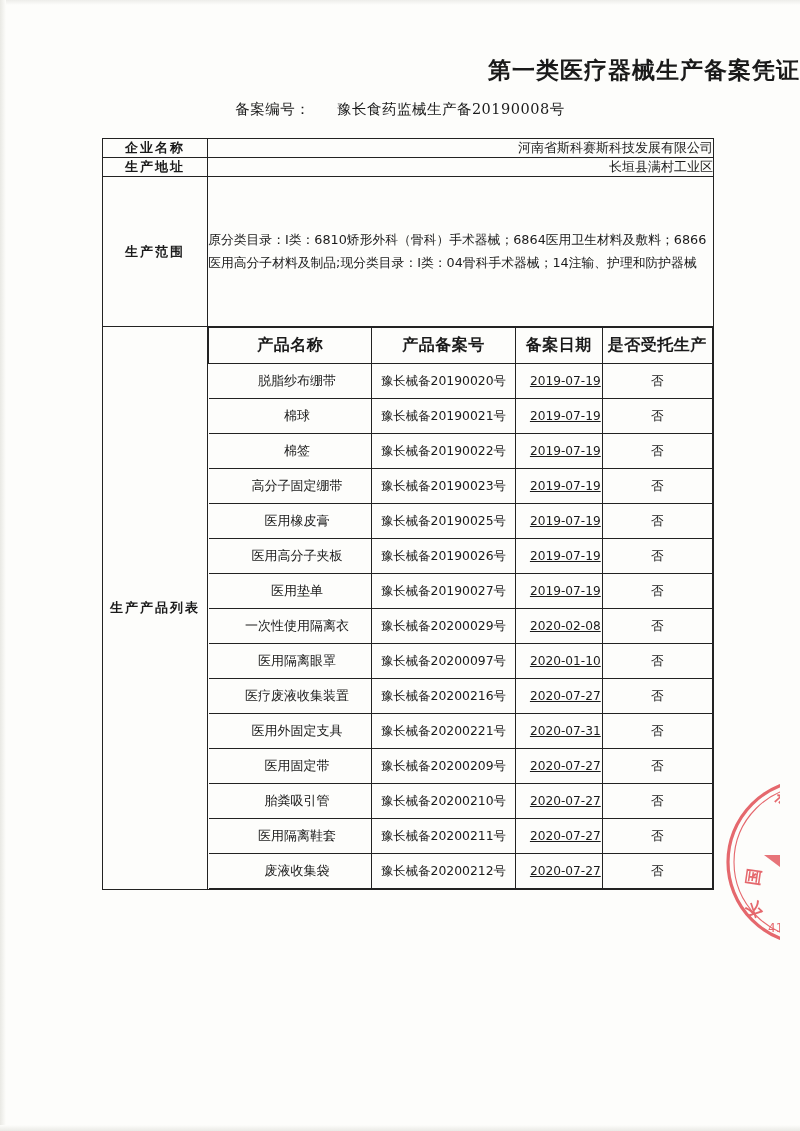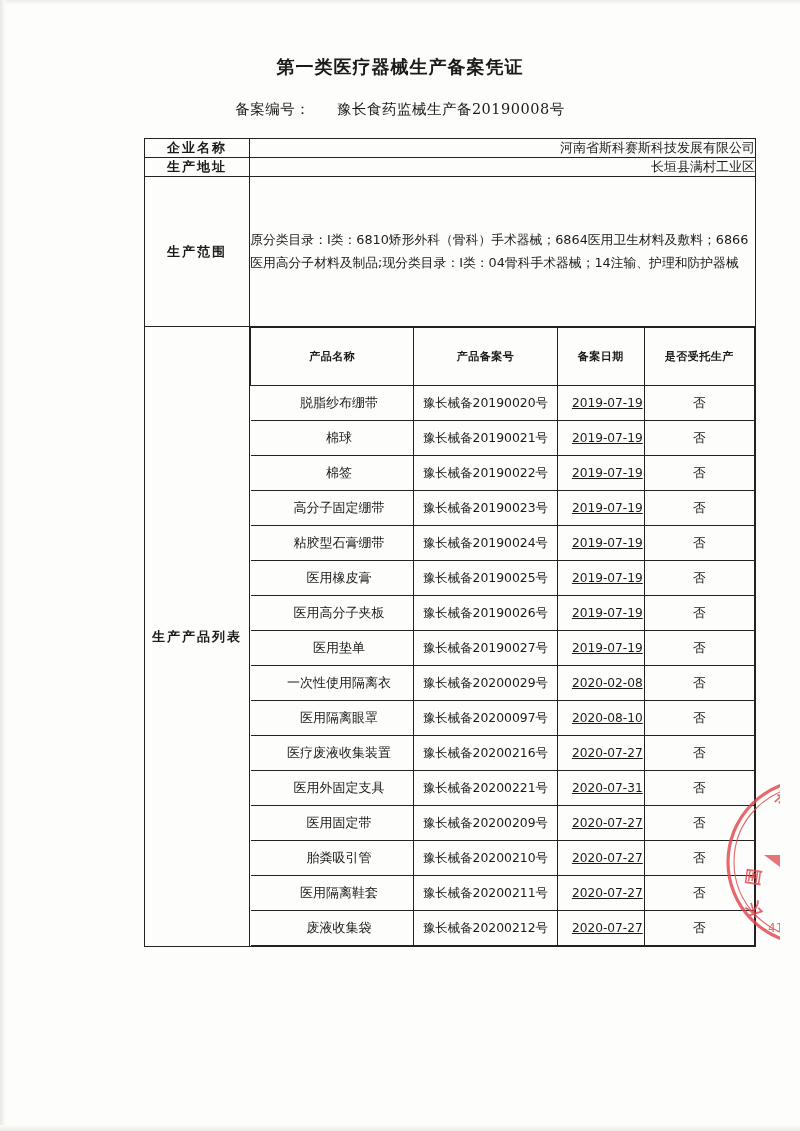--- a/index.html
+++ b/index.html
@@ -39,22 +39,22 @@
     position: absolute;
     left: 0; bottom: 0;
     width: 800px; height: 6px;
     background: linear-gradient(to top, #eaeae6, #fdfdfb);
   }
 
   .doc-title {
     position: absolute;
     left: 0; top: 55px;
     width: 800px;
-    text-align: center;
-    font-size: 18px;
+    text-align: right;
+    font-size: 23px;
     font-weight: bold;
     letter-spacing: 1px;
     font-family: "DejaVu Serif", "Liberation Serif", serif;
   }
   .record-no-row {
     position: absolute;
     left: 0; top: 100px;
     width: 800px;
     text-align: center;
     font-size: 14.5px;
@@ -71,21 +71,20 @@
 
   
   table.main {
     position: absolute;
     left: 102px;
     top: 138px;
     width: 612px;
     border-collapse: collapse;
     table-layout: fixed;
     font-size: 12.5px;
-    margin-left: 42px;
   }
   table.main td {
     border: 1px solid #222;
     padding: 0;
     vertical-align: middle;
   }
   .lbl {
     text-align: center;
     font-weight: bold;
     font-size: 13px;
@@ -124,22 +123,22 @@
     font-size: 12.5px;
   }
   table.products td, table.products th {
     border: 1px solid #222;
     padding: 0;
   }
   table.products tr td:first-child { border-left: none; }
   table.products tr:first-child td { border-top: none; }
   table.products th {
     font-weight: bold;
-    font-size: 11px;
-    padding: 21px 2px;
+    font-size: 16px;
+    padding: 7px 2px;
     text-align: center;
     letter-spacing: 0.5px;
   }
   table.products td.pname {
     padding: 8px 0 8px 14px;
     text-align: center;
     font-size: 13px;
     white-space: nowrap;
   }
   table.products td.pno {
@@ -254,26 +253,20 @@
                   <td class="pdate">2019-07-19</td>
                   <td class="pentrust">否</td>
                 </tr>
                 <tr>
                   <td class="pname">高分子固定绷带</td>
                   <td class="pno">豫长械备20190023号</td>
                   <td class="pdate">2019-07-19</td>
                   <td class="pentrust">否</td>
                 </tr>
                 <tr>
-                  <td class="pname">粘胶型石膏绷带</td>
-                  <td class="pno">豫长械备20190024号</td>
-                  <td class="pdate">2019-07-19</td>
-                  <td class="pentrust">否</td>
-                </tr>
-                <tr>
                   <td class="pname">医用橡皮膏</td>
                   <td class="pno">豫长械备20190025号</td>
                   <td class="pdate">2019-07-19</td>
                   <td class="pentrust">否</td>
                 </tr>
                 <tr>
                   <td class="pname">医用高分子夹板</td>
                   <td class="pno">豫长械备20190026号</td>
                   <td class="pdate">2019-07-19</td>
                   <td class="pentrust">否</td>
@@ -286,21 +279,21 @@
                 </tr>
                 <tr>
                   <td class="pname">一次性使用隔离衣</td>
                   <td class="pno">豫长械备20200029号</td>
                   <td class="pdate">2020-02-08</td>
                   <td class="pentrust">否</td>
                 </tr>
                 <tr>
                   <td class="pname">医用隔离眼罩</td>
                   <td class="pno">豫长械备20200097号</td>
-                  <td class="pdate">2020-08-10</td>
+                  <td class="pdate">2020-01-10</td>
                   <td class="pentrust">否</td>
                 </tr>
                 <tr>
                   <td class="pname">医疗废液收集装置</td>
                   <td class="pno">豫长械备20200216号</td>
                   <td class="pdate">2020-07-27</td>
                   <td class="pentrust">否</td>
                 </tr>
                 <tr>
                   <td class="pname">医用外固定支具</td>

